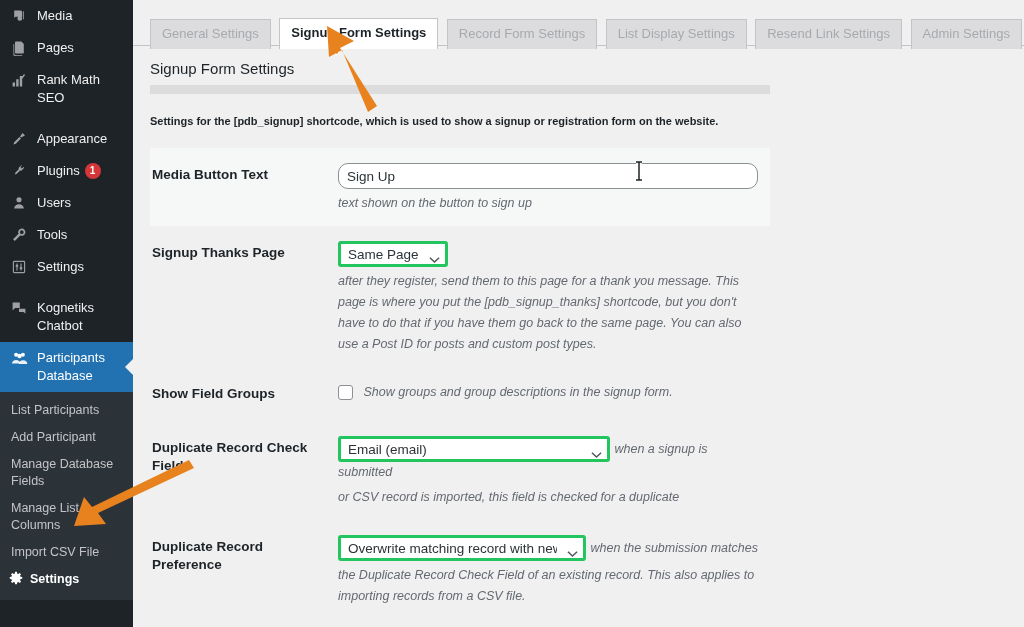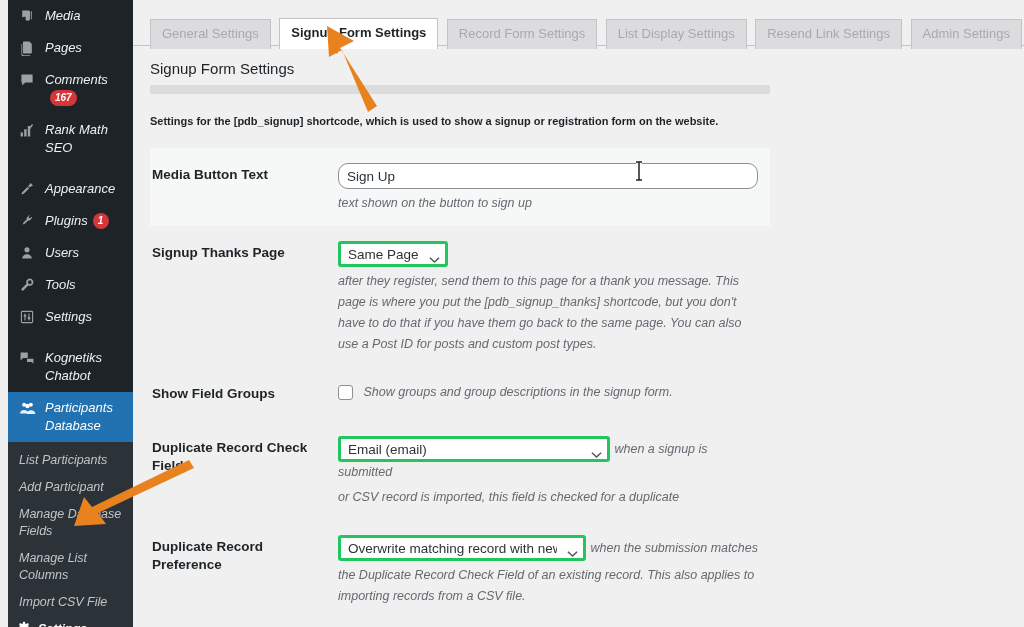--- a/index.html
+++ b/index.html
@@ -7,27 +7,26 @@
     width: 1024px; height: 627px;
     overflow: hidden;
     background: #f0f0f1;
     font-family: "Liberation Sans", sans-serif;
     -webkit-font-smoothing: antialiased;
   }
   #root { position: relative; width: 1024px; height: 627px; }
 
   
   #sidebar {
-    position: absolute; left: 8px; top: 0;
+    position: absolute; left: 0; top: 0;
     width: 133px; height: 627px;
     background: #1d2327;
     color: #f0f0f1;
     font-size: 13px;
     overflow: hidden;
-    font-style: italic;
   }
   .menu-item {
     position: relative;
     display: flex; align-items: flex-start;
     padding: 7px 0 7px 9px;
     color: #f0f0f1;
     line-height: 18px;
     min-height: 32px;
   }
   .menu-item .mi-icon {
@@ -229,28 +228,20 @@
 
     <div class="menu-item">
       <span class="mi-icon">
         <svg width="16" height="16" viewBox="0 0 20 20" fill="#c3c4c7">
             <path d="M6 2h7l3 3v11a1 1 0 01-1 1H6a1 1 0 01-1-1V3a1 1 0 011-1zm-2 3v12a2 2 0 002 2h8v1H5a2 2 0 01-2-2V5h1z"></path>
           </svg>
       </span>
       <span class="mi-label">Pages</span>
     </div>
 
-    <div class="menu-item">
-      <span class="mi-icon">
-        <svg width="16" height="16" viewBox="0 0 20 20" fill="#c3c4c7">
-            <path d="M3 3h14v10H8l-4 4v-4H3V3z"></path>
-          </svg>
-      </span>
-      <span class="mi-label"><span>Comments</span><span class="badge">167</span></span>
-    </div>
 
     <div class="menu-item">
       <span class="mi-icon">
         <svg width="16" height="16" viewBox="0 0 20 20" fill="#c3c4c7">
             <path d="M2 13h3v5H2v-5zm4.5-4h3v9h-3V9zM11 5h3v13h-3V5zm5.2-2.4l1.4 1L13 10l-1.3-1 4.5-6.4z"></path>
           </svg>
       </span>
       <span class="mi-label">Rank Math SEO</span>
     </div>
 

